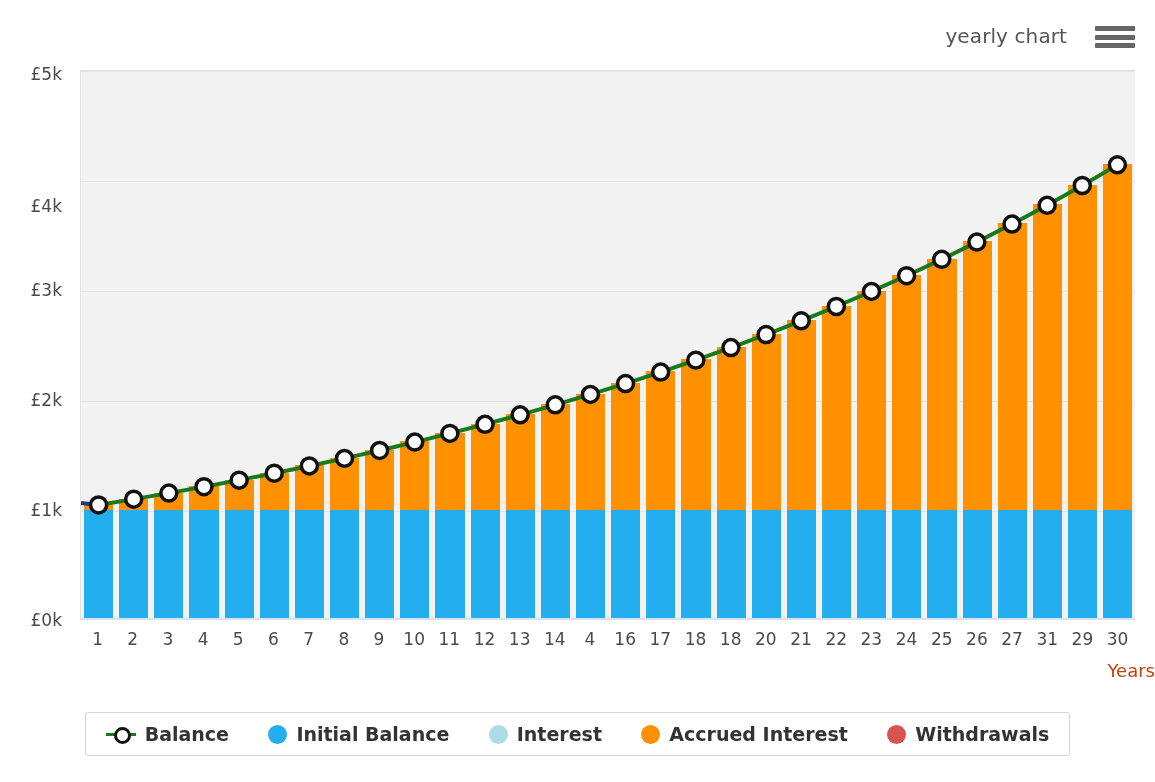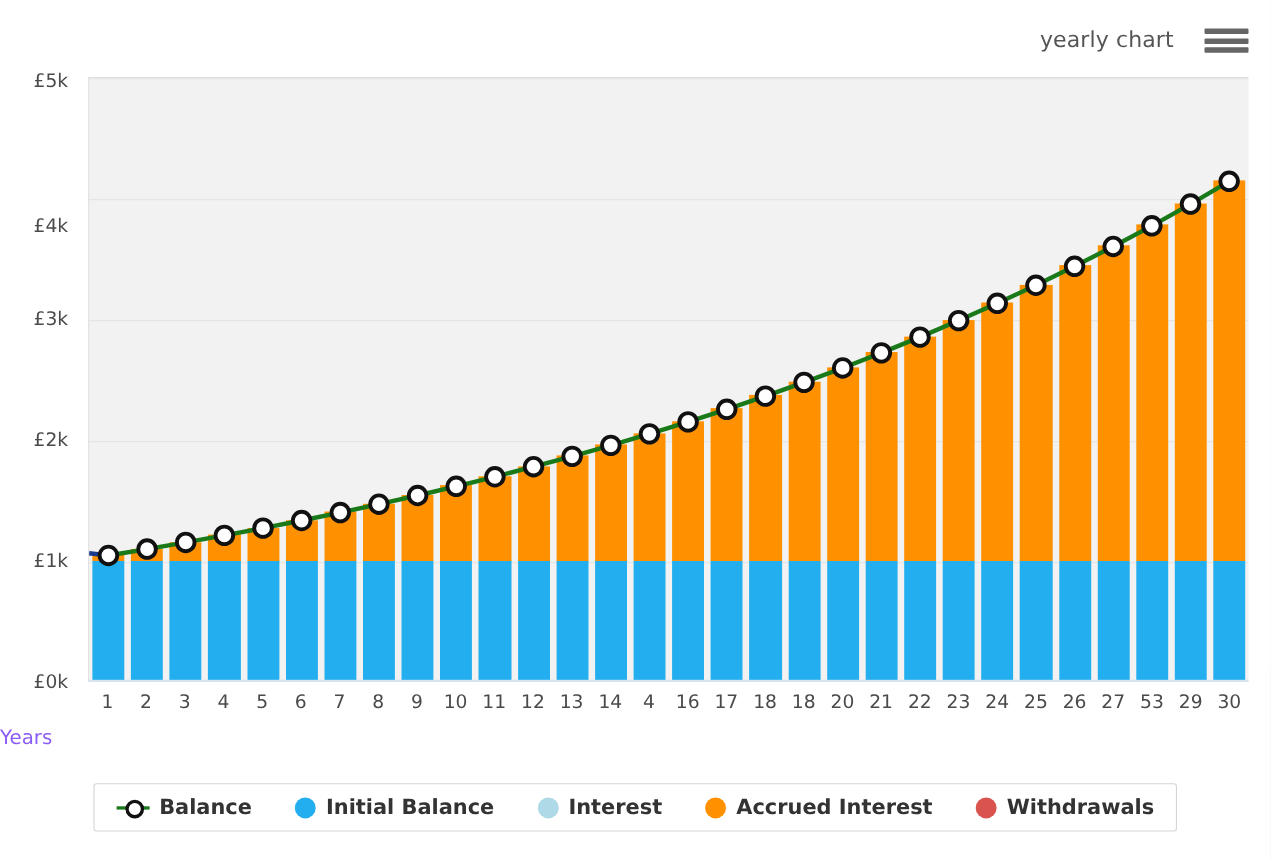--- a/index.html
+++ b/index.html
@@ -61,22 +61,22 @@
   
   .x-labels{
     position:absolute;left:80px;top:624px;width:1055px;height:30px;
     display:flex;
   }
   .x-label{
     flex:1 1 0;text-align:center;font-size:17px;color:#4a4a4a;
     line-height:30px;
   }
   .x-axis-title{
-    position:absolute;left:0;top:660px;width:1155px;text-align:left;
-    font-size:18px;color:#8b5cf6;
+    position:absolute;left:0;top:660px;width:1155px;text-align:right;
+    font-size:18px;color:#c2410c;
   }
 
   
   .legend{
     position:absolute;left:85px;top:712px;width:985px;height:44px;
     border:1px solid #d5d5d5;border-radius:3px;background:#fff;
     display:flex;align-items:center;justify-content:space-around;
     box-sizing:border-box;
   }
   .legend-item{display:flex;align-items:center;gap:9px;cursor:pointer;padding:0 6px;}
@@ -360,21 +360,21 @@
       <div class="x-label">18</div>
       <div class="x-label">18</div>
       <div class="x-label">20</div>
       <div class="x-label">21</div>
       <div class="x-label">22</div>
       <div class="x-label">23</div>
       <div class="x-label">24</div>
       <div class="x-label">25</div>
       <div class="x-label">26</div>
       <div class="x-label">27</div>
-      <div class="x-label">53</div>
+      <div class="x-label">31</div>
       <div class="x-label">29</div>
       <div class="x-label">30</div>
     </div>
   <div class="x-axis-title">Years</div>
 
   <div class="legend" id="legend">
       <div class="legend-item">
         <span class="legend-line-marker">
           <span class="lm-line" style="background: rgb(26, 122, 26);"></span>
           <span class="lm-dot"></span>

